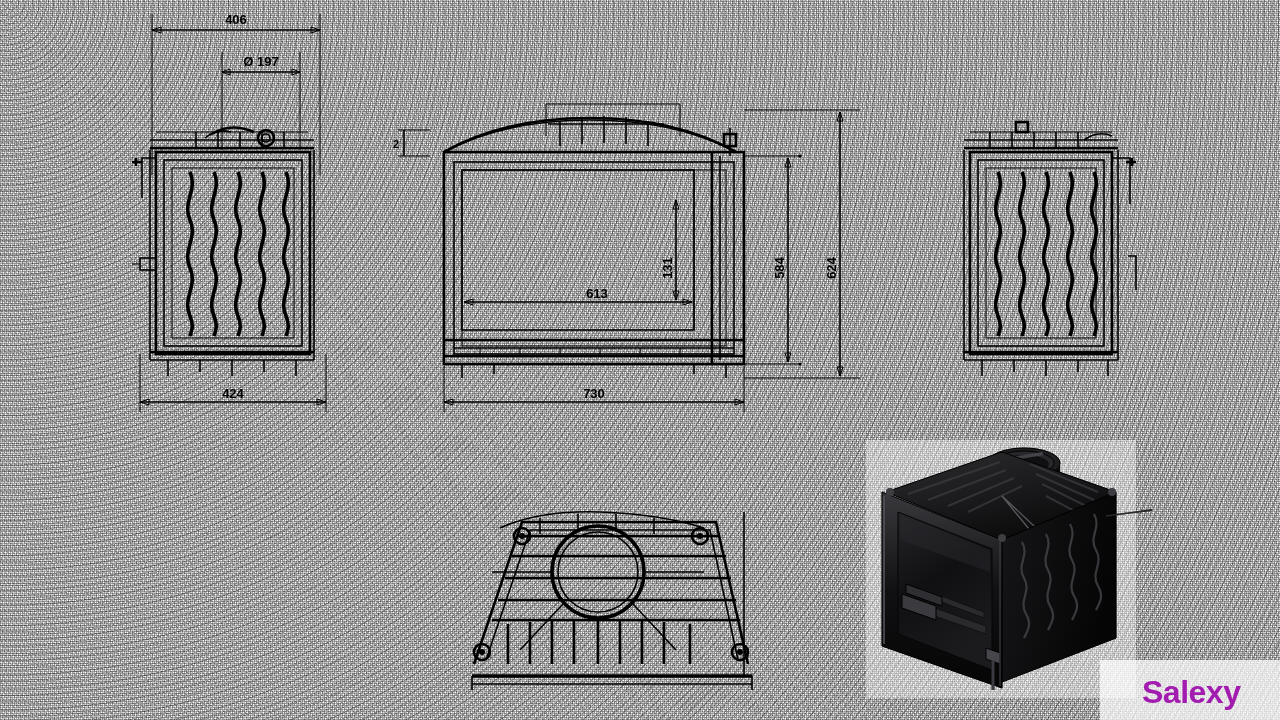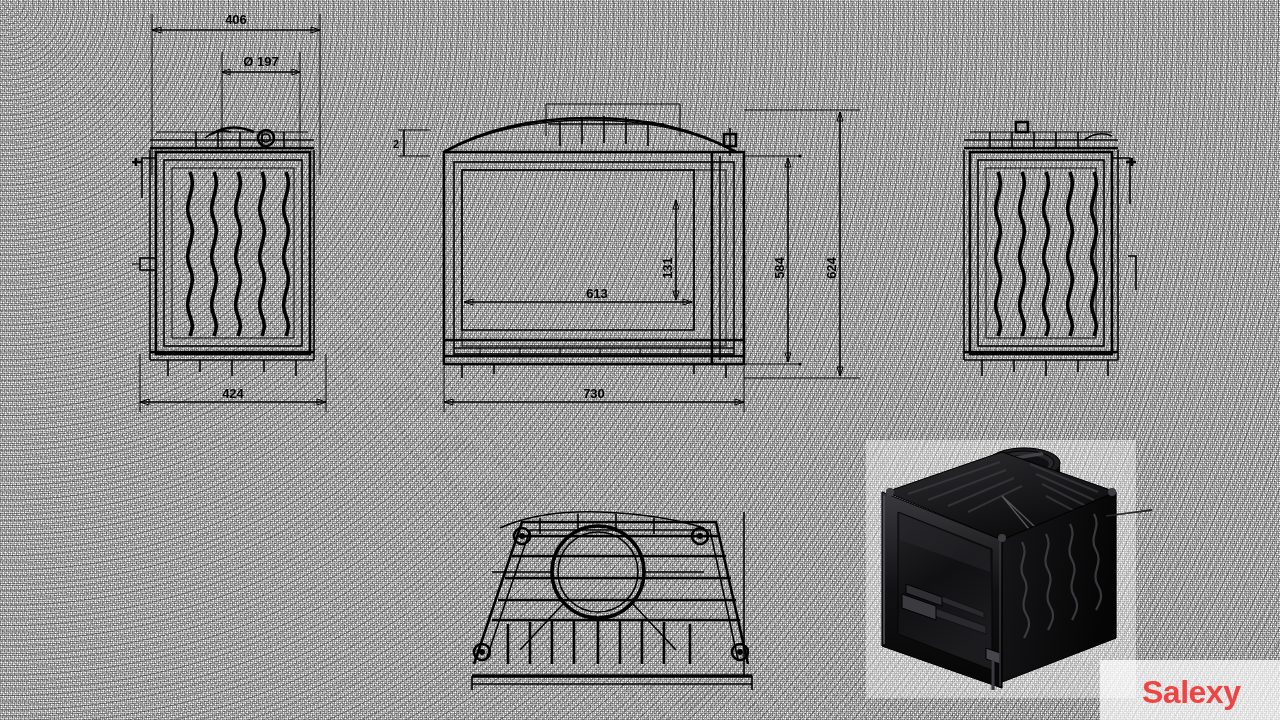--- a/index.html
+++ b/index.html
@@ -38,21 +38,21 @@
   .med{stroke-width:1.6;}
   .thick{stroke-width:2.6;}
   .xthick{stroke-width:3.6;}
   .dimtxt{font-family:"Liberation Sans",sans-serif;font-weight:bold;
           font-size:13px;fill:#000;}
   .dimtxt.sm{font-size:11px;}
 
   #logo{position:absolute;left:1142px;top:676px;
         font-family:"Liberation Sans",sans-serif;
         font-weight:bold;font-size:32px;letter-spacing:-.5px;
-        color:#ef4444;line-height:1;}
+        color:#a21caf;line-height:1;}
 </style>
 </head>
 <body>
 
 <div id="stage">
 
   <svg width="1280" height="720">
 
     <g>
 

